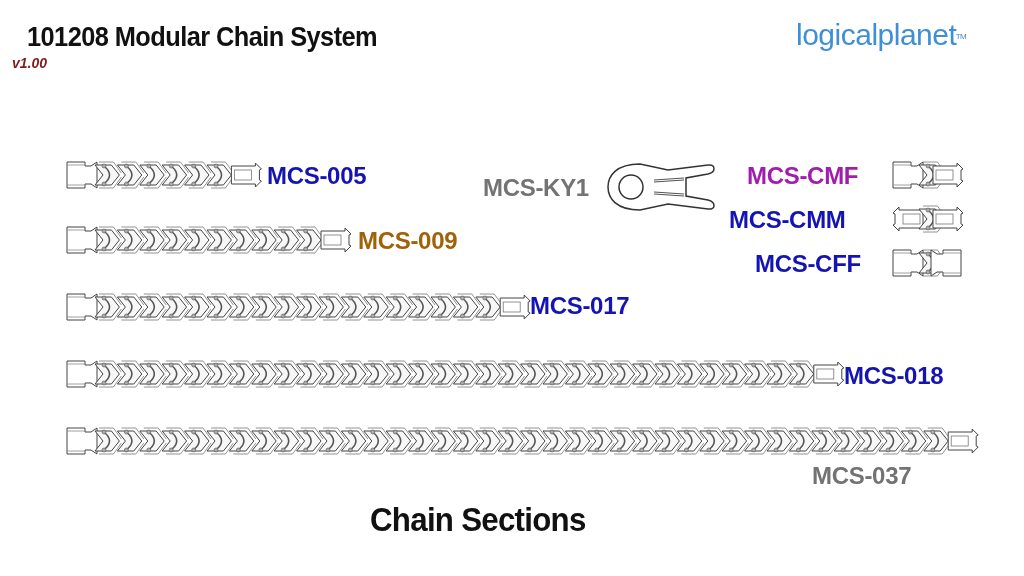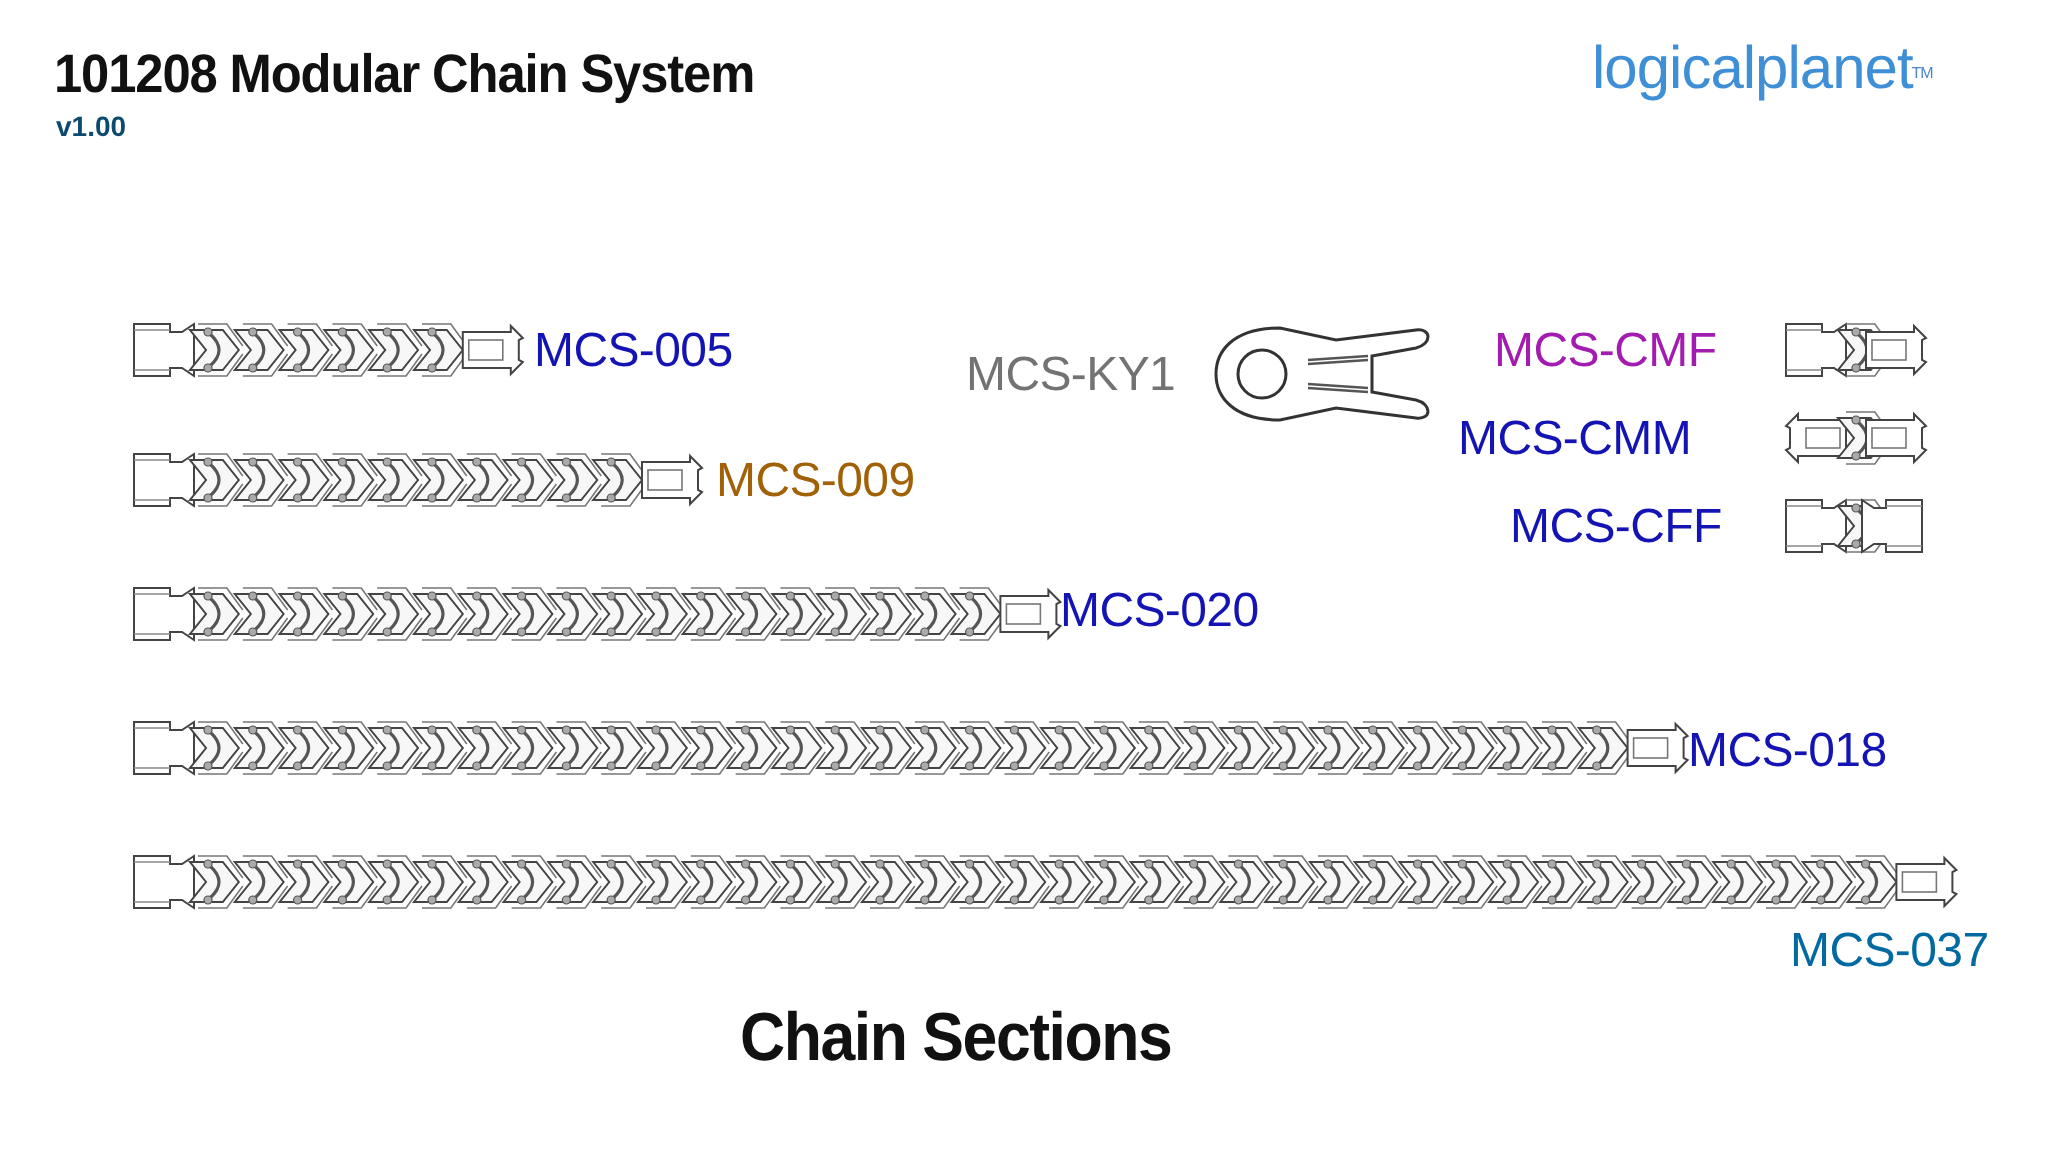--- a/index.html
+++ b/index.html
@@ -1,21 +1,21 @@
 <!DOCTYPE html>
 <html><head>
 <meta charset="utf-8">
 <style>
   html, body { margin: 0; padding: 0; }
   body { width: 1024px; height: 576px; background: #ffffff; position: relative; overflow: hidden; font-family: "Liberation Sans", sans-serif; }
   .title { position: absolute; left: 27px; top: 22px; font-family: "Liberation Sans", sans-serif; font-weight: bold; font-size: 27px; letter-spacing: -0.6px; color: #111; transform: scaleX(0.94); transform-origin: left top; white-space: nowrap; }
-  .version { position: absolute; left: 28px; top: 55px; font-weight: bold; font-size: 14px; color: #0c4a6e; }
+  .version { position: absolute; left: 12px; top: 55px; font-weight: bold; font-size: 14px; color: #7f1d1d; font-style: italic; }
   .logo { position: absolute; left: 796px; top: 18px; font-weight: normal; font-size: 30px; letter-spacing: -0.5px; white-space: nowrap; }
   .logo .tm { position: absolute; right: -10px; top: 14px; font-size: 8px; color: #4a86c8; }
-  .label { position: absolute; font-weight: normal; font-size: 24px; white-space: nowrap; letter-spacing: -0.3px; }
+  .label { position: absolute; font-weight: bold; font-size: 24px; white-space: nowrap; letter-spacing: -0.3px; }
   .footer { position: absolute; left: 370px; top: 500px; font-weight: bold; font-size: 34px; letter-spacing: -0.8px; color: #111; transform: scaleX(0.92); transform-origin: left top; white-space: nowrap; }
   #art { position: absolute; left: 0; top: 0; }
 </style>
 </head>
 <body>
 
 <div class="title">101208 Modular Chain System</div>
 <div class="version">v1.00</div>
 
 <div class="logo">
@@ -724,21 +724,21 @@
     </g>
   <g id="key-tool">
     <path d="M 640 164 C 616 164 608 176 608 187 C 608 198 616 210 640 210 L 668 204 L 684 206 L 708 209 C 716 210 716 202 708 200 L 686 196 L 686 178 L 708 174 C 716 172 716 164 708 165 L 684 168 L 668 170 Z" fill="#fff" stroke="#333" stroke-width="1.5"></path>
     <circle cx="631" cy="187" r="12" fill="#fff" stroke="#333" stroke-width="1.5"></circle>
     <path d="M 654 180 L 684 178 M 654 194 L 684 196 M 654 182 L 684 180 M 654 192 L 684 194" stroke="#555" stroke-width="1.2"></path>
   </g>
 </svg>
 
 <div class="label" style="left:267px; top:162px; color:#1414b4">MCS-005</div>
 <div class="label" style="left:358px; top:227px; color:#a16207">MCS-009</div>
-<div class="label" style="left:530px; top:292px; color:#1414b4">MCS-020</div>
+<div class="label" style="left:530px; top:292px; color:#1414b4">MCS-017</div>
 <div class="label" style="left:844px; top:362px; color:#1414b4">MCS-018</div>
-<div class="label" style="left:895px; top:462px; color:#0369a1">MCS-037</div>
+<div class="label" style="left:812px; top:462px; color:#737373">MCS-037</div>
 <div class="label" style="left:483px; top:174px; color:#737373">MCS-KY1</div>
 <div class="label" style="left:747px; top:162px; color:#a21caf">MCS-CMF</div>
 <div class="label" style="left:729px; top:206px; color:#1414b4">MCS-CMM</div>
 <div class="label" style="left:755px; top:250px; color:#1414b4">MCS-CFF</div>
 
 <div class="footer">Chain Sections</div>
 
 </body></html>

